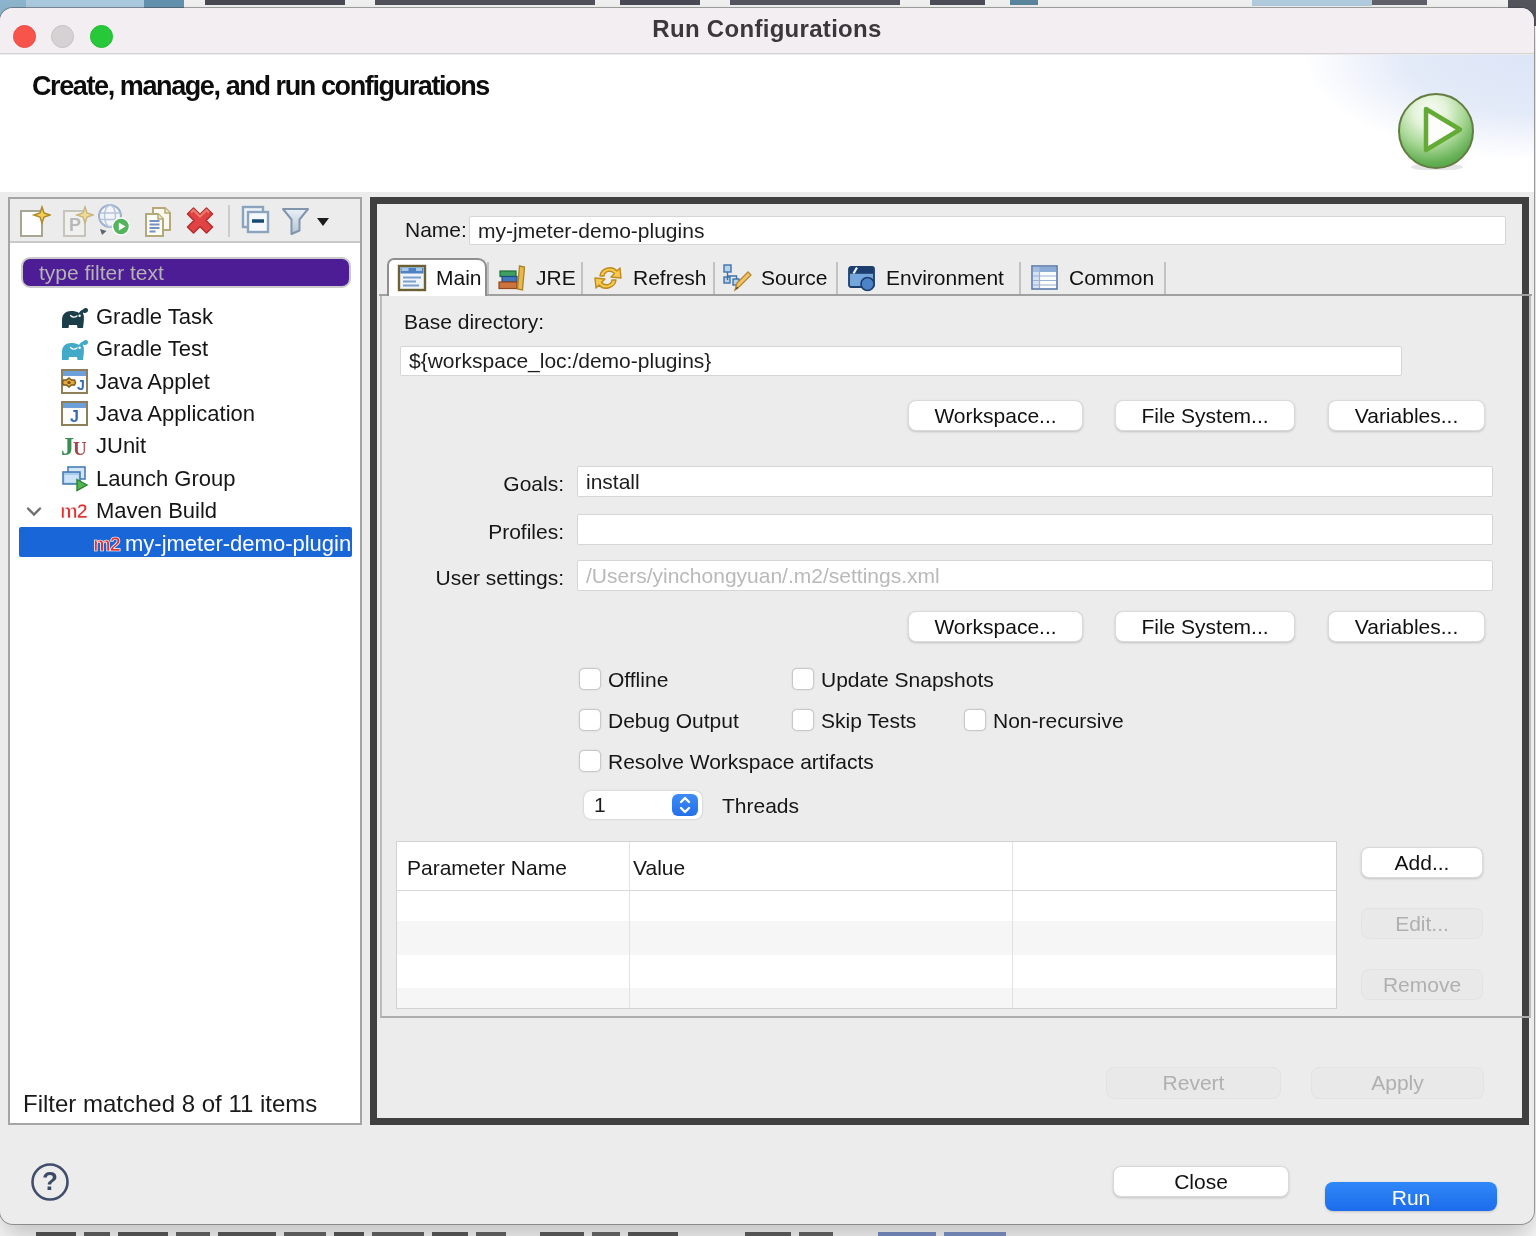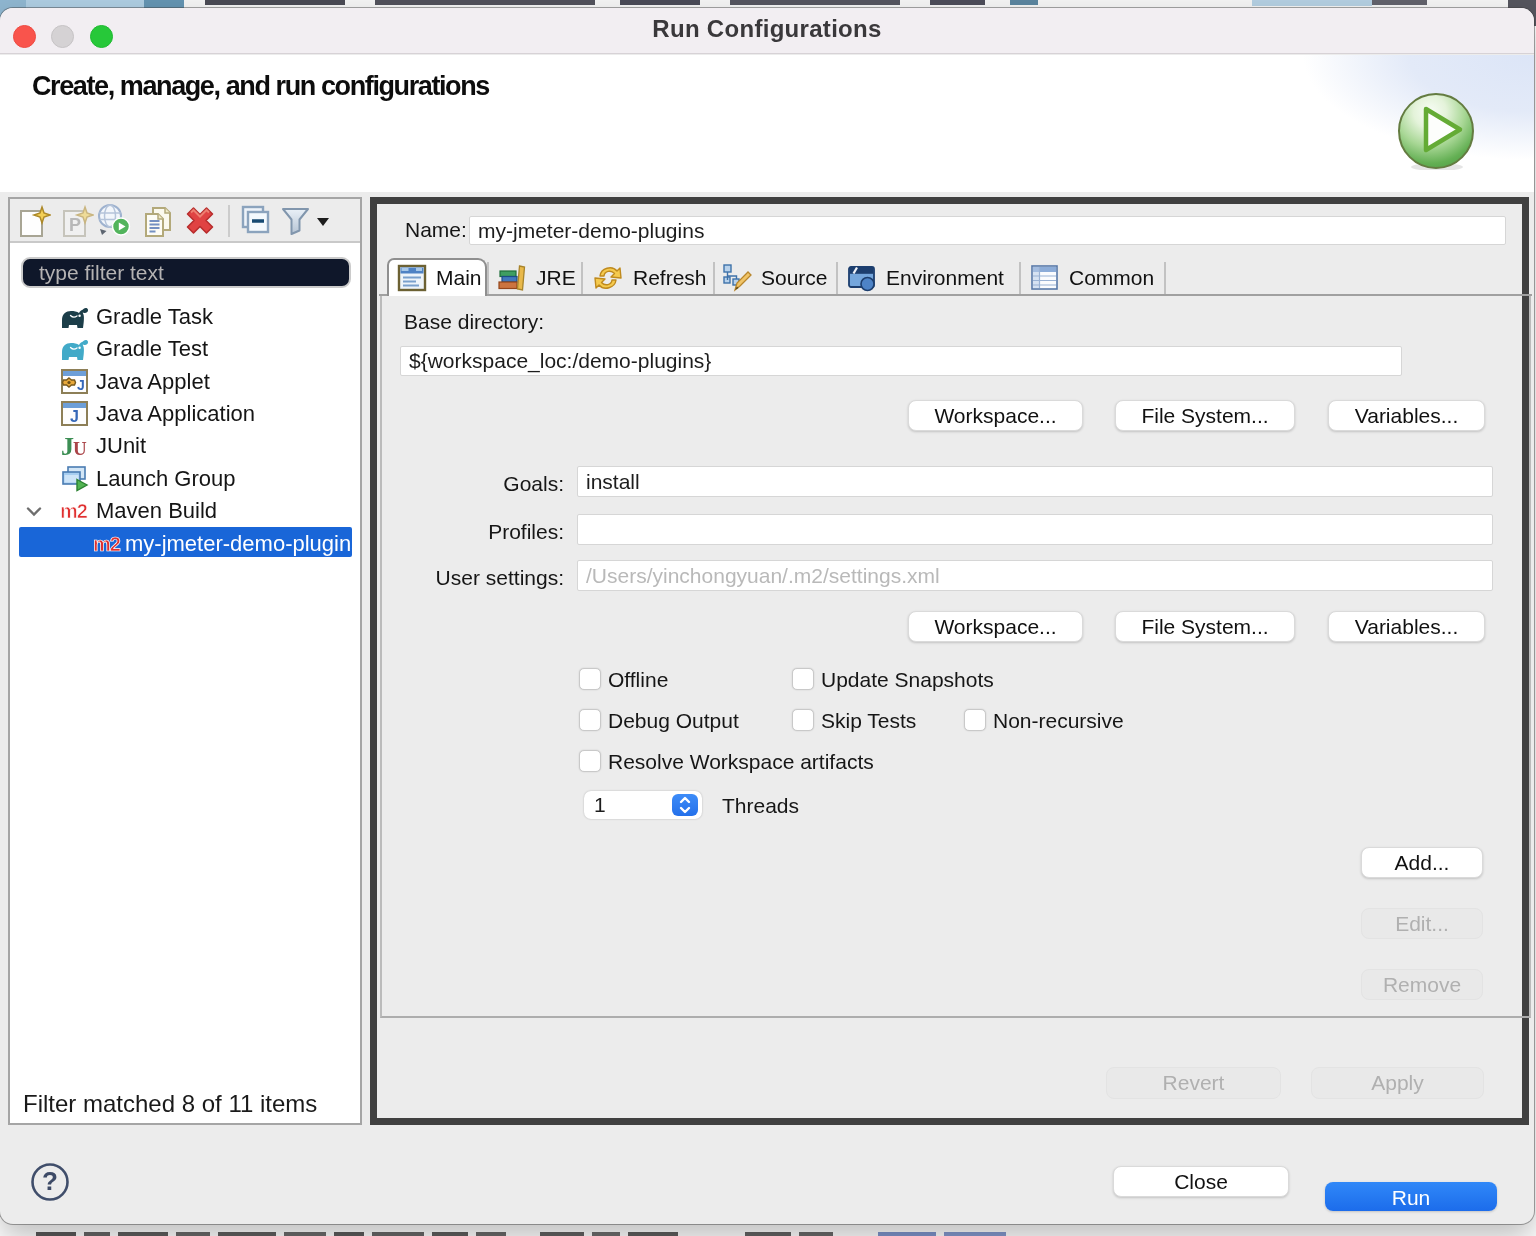--- a/index.html
+++ b/index.html
@@ -17,21 +17,21 @@
   #tl-green { left:90px; background:#27c839; border:1px solid #1fba31;}
   #wintitle { left:0; top:7px; width:100%; text-align:center; font-size:24px; font-weight:bold; color:#3a383b; letter-spacing:.3px; }
   #header { left:0; top:47px; width:100%; height:137px; background:#ffffff; }
   #header-grad { right:0; top:0; width:420px; height:137px;
      background:radial-gradient(ellipse 330px 150px at 100% 0%, #dce5f7 0%, #e3eaf8 38%, rgba(255,255,255,0) 70%); }
   #headline { left:32px; top:16px; font-size:27px; font-weight:bold; color:#0d0d0d; letter-spacing:-1.4px; }
   #leftpanel { left:8px; top:189px; width:354px; height:928px; background:#ffffff; border:2px solid #a5a5a5; }
   #lp-toolbar { left:0; top:0; width:100%; height:44px; background:#ececec; border-bottom:2px solid #c9c9c9; }
   #lp-sep { left:218px; top:6px; width:2px; height:32px; background:#cccccc; }
   #rightpanel { left:370px; top:189px; width:1159px; height:928px; background:#ececec; border:7px solid #404040; }
-  #filterbox { left:11px; top:58px; width:330px; height:31px; background:#0f172a; border:2px solid #cbcbcb; border-radius:9px;
+  #filterbox { left:11px; top:58px; width:330px; height:31px; background:#4c1d95; border:2px solid #cbcbcb; border-radius:9px;
      color:#b4b2b2; font-size:21px; line-height:27px; padding-left:16px;}
   .trow { left:0px; width:358px; height:32px; font-size:22px; color:#151515; }
   .trow .lbl { position:absolute; left:86px; top:4px; white-space:nowrap; }
   .trow .icon { position:absolute; left:50px; top:2px; width:29px; height:29px; }
   #selrow { left:9px; width:333px; background:#1966d8; color:#fff; overflow:hidden; border-radius:2px;}
   #selrow .lbl { left:106px; }
   #selrow .icon { left:74px; }
   #chev { left:16px; top:3px; }
   #filtermatch { left:13px; top:891px; font-size:24px; color:#1a1a1a; }
   .label { font-size:21px; color:#161616; white-space:nowrap; }
@@ -336,20 +336,29 @@
       <div class="abs" style="left:207px; top:587px; width:118px; height:28px; background:#fff; border-radius:7px; box-shadow:0 0 2px rgba(0,0,0,.25);">
         <div class="abs" style="left:10px; top:2px; font-size:21px; color:#1d1d1d;">1</div>
         <div class="abs" style="left:88px; top:3px; width:26px; height:22px; border-radius:6px; background:linear-gradient(#3d8cf8,#2470ea);">
           <svg width="26" height="22" viewBox="0 0 26 22">
             <path d="M9 8 L13 4 L17 8" fill="none" stroke="#fff" stroke-width="2.4" stroke-linecap="round" stroke-linejoin="round"></path>
             <path d="M9 14 L13 18 L17 14" fill="none" stroke="#fff" stroke-width="2.4" stroke-linecap="round" stroke-linejoin="round"></path>
           </svg>
         </div>
       </div>
       <div class="abs label" style="left:345px; top:590px;">Threads</div>
+      <div id="ptable" class="abs">
+        <div class="pstripe" style="top:79px; height:34px;"></div>
+        <div class="pstripe" style="top:146px; height:20px;"></div>
+        <div class="pcol" style="left:232px;"></div>
+        <div class="pcol" style="left:615px;"></div>
+        <div id="phead"></div>
+        <div class="abs label" style="left:10px; top:14px;">Parameter Name</div>
+        <div class="abs label" style="left:236px; top:14px;">Value</div>
+      </div>
       <div class="abs btn" style="left:984px; top:643px; width:122px; height:31px; line-height:29px;">Add...</div>
       <div class="abs btn-dis" style="left:984px; top:704px; width:122px; height:31px; line-height:29px;">Edit...</div>
       <div class="abs btn-dis" style="left:984px; top:765px; width:122px; height:31px; line-height:29px;">Remove</div>
       <div class="abs btn-dis" style="left:729px; top:863px; width:175px; height:32px; line-height:30px;">Revert</div>
       <div class="abs btn-dis" style="left:934px; top:863px; width:173px; height:32px; line-height:30px;">Apply</div>
     </div>
     <div id="bottombar" class="abs" style="left:0; top:1117px; width:100%; height:99px;">
       <div class="abs" style="left:30px; top:37px; width:40px; height:40px;">
         <svg width="40" height="40" viewBox="0 0 40 40">
           <circle cx="20" cy="20" r="17.5" fill="none" stroke="#404e6b" stroke-width="2.6"></circle>

